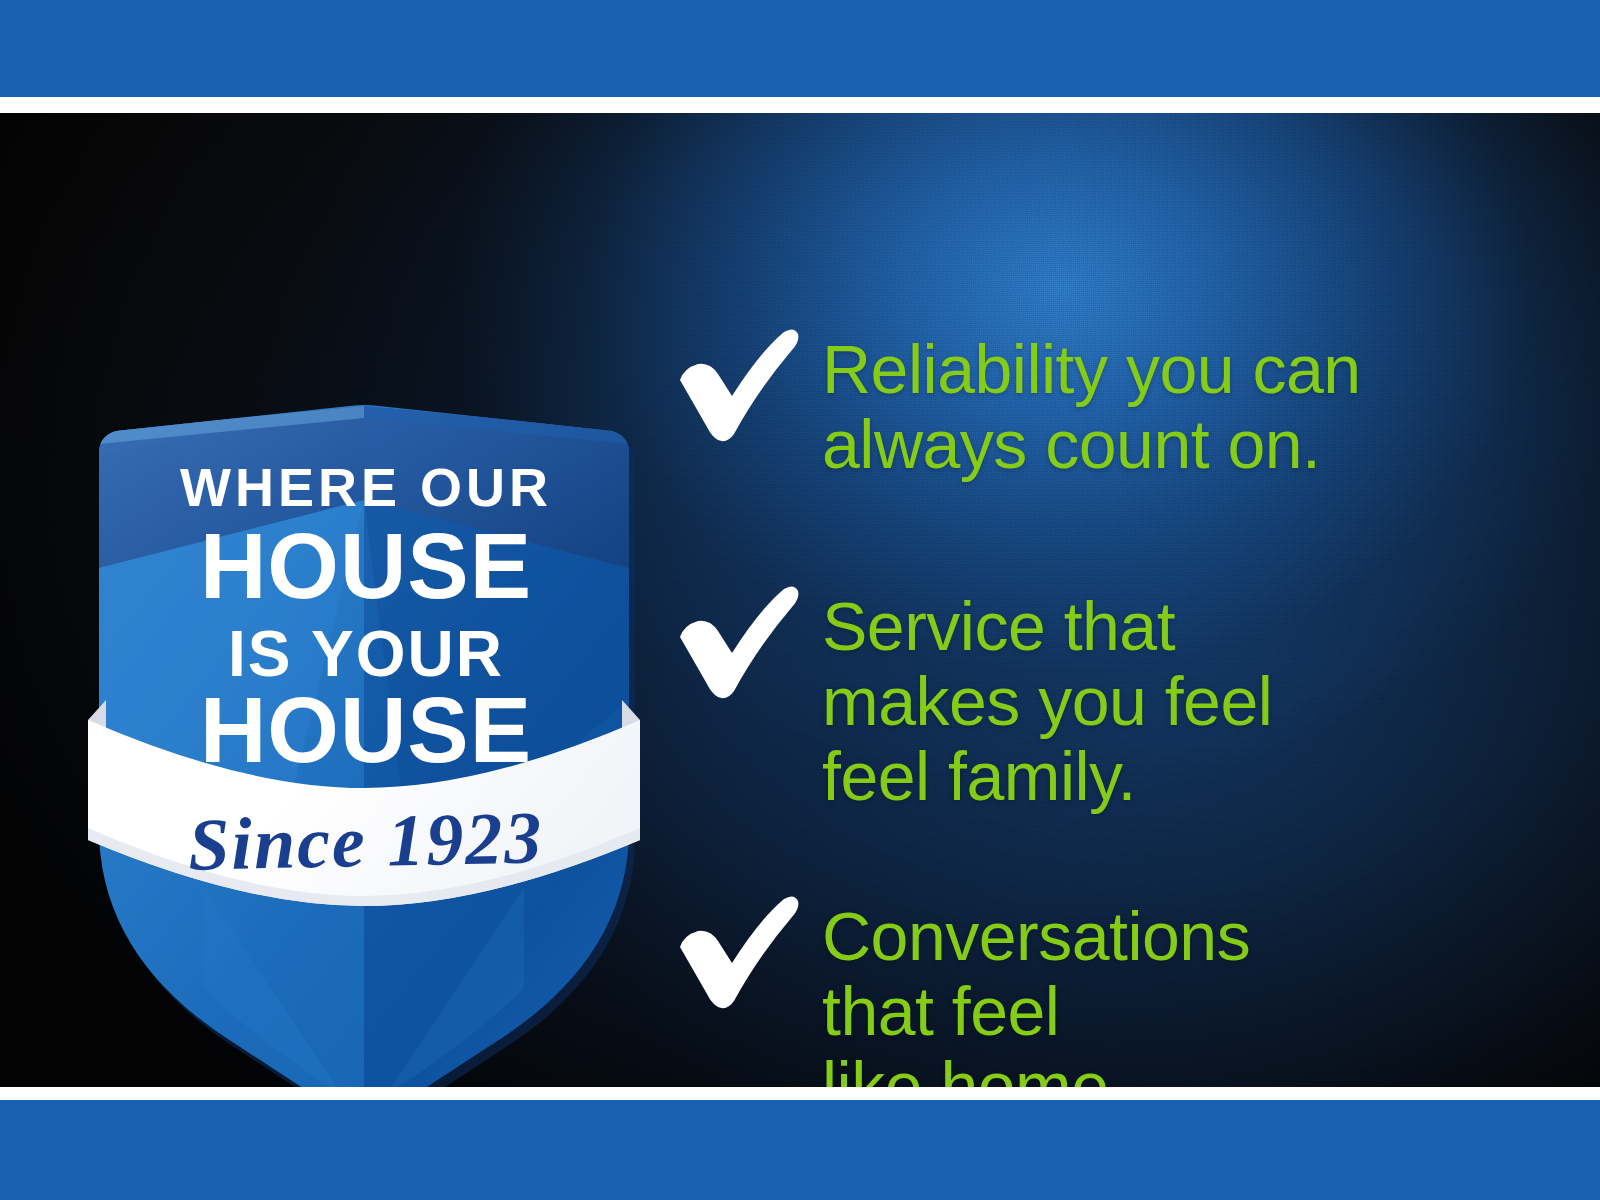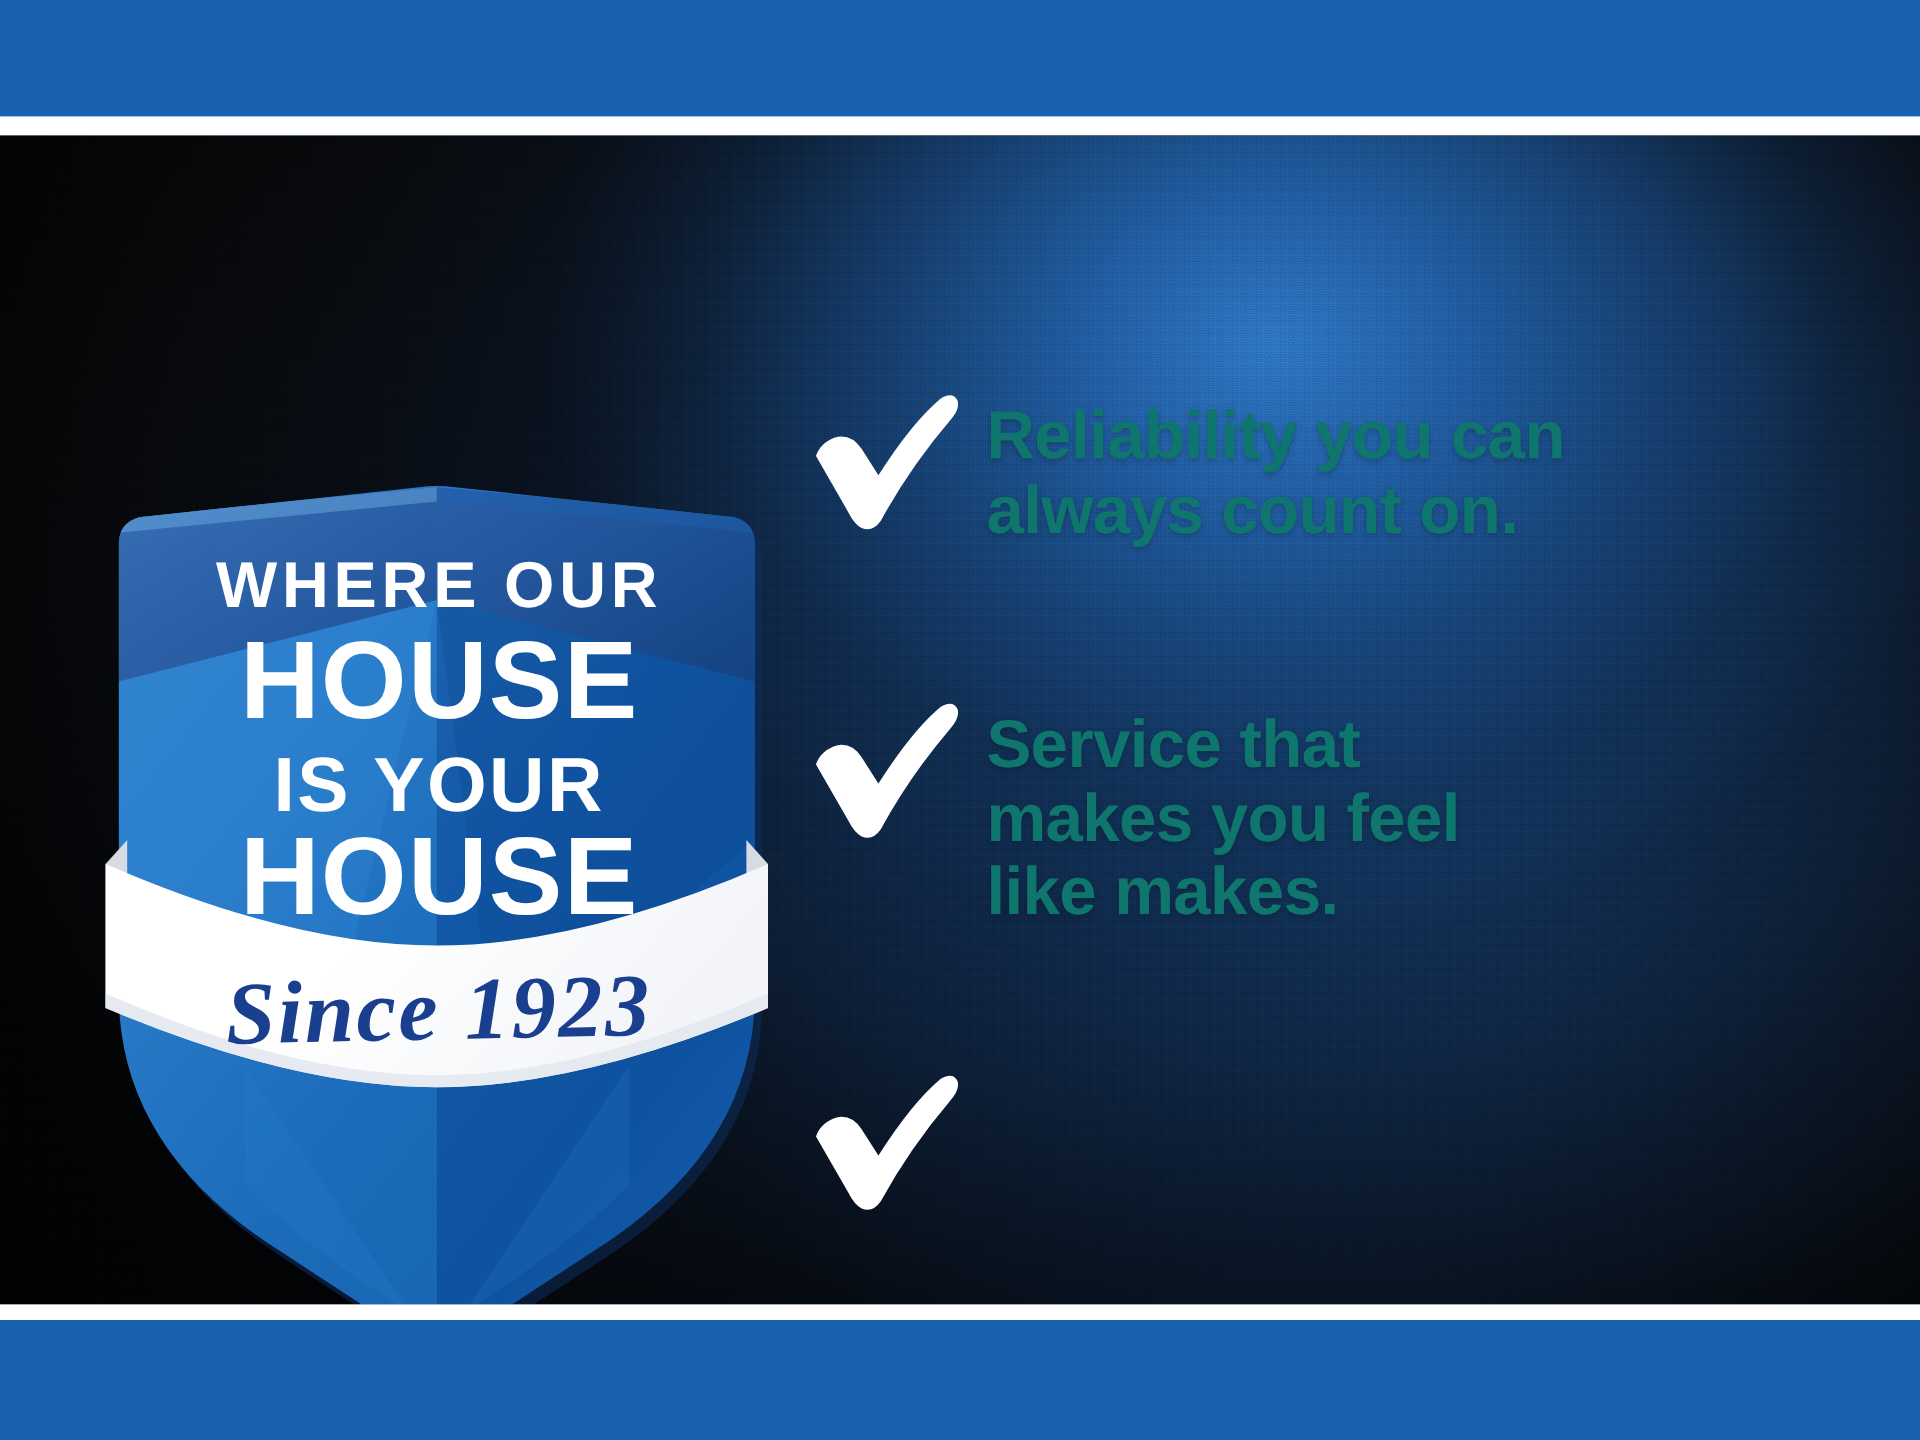--- a/index.html
+++ b/index.html
@@ -101,24 +101,24 @@
   #bullet-2 { top:665px; }
 
   .check {
     flex:0 0 auto;
     width:128px; height:120px;
     margin-right:22px;
   }
   .check svg { display:block; width:100%; height:100%; }
 
   .bullet-text {
-    color:#0f766e;
+    color:#84cc16;
     font-family:"Liberation Sans", sans-serif;
-    font-weight:bold;
-    font-size:56px;
+    font-weight:normal;
+    font-size:68px;
     line-height:1.10;
     letter-spacing:-0.5px;
     padding-top:8px;
     white-space:pre-line;
     text-shadow:0 2px 5px rgba(0,0,0,0.22);
   }
 </style>
 </head>
 <body>
 
@@ -230,31 +230,34 @@
       <div class="bullet" id="bullet-1">
         <span class="check">
           <svg viewBox="0 0 128 120" xmlns="http://www.w3.org/2000/svg">
             <path d="M8 56 Q12 44 26 40 Q38 38 46 50 L60 72 Q88 28 112 8
                      Q122 2 126 10 Q128 17 120 26 Q86 66 62 110 Q55 120 46 116
                      Q40 113 35 103 Z" fill="#ffffff"></path>
           </svg>
         </span>
         <span class="bullet-text">Service that
 makes you feel
-like makes.</span>
+feel family.</span>
       </div>
 
       <div class="bullet" id="bullet-2">
         <span class="check">
           <svg viewBox="0 0 128 120" xmlns="http://www.w3.org/2000/svg">
             <path d="M8 56 Q12 44 26 40 Q38 38 46 50 L60 72 Q88 28 112 8
                      Q122 2 126 10 Q128 17 120 26 Q86 66 62 110 Q55 120 46 116
                      Q40 113 35 103 Z" fill="#ffffff"></path>
           </svg>
         </span>
+        <span class="bullet-text">Conversations
+that feel
+like home.</span>
       </div>
 
     </div>
   </div>
 
   <div class="hairline" id="hair-bottom"></div>
   <div class="bar" id="bar-bottom"></div>
 
 </div>
 

